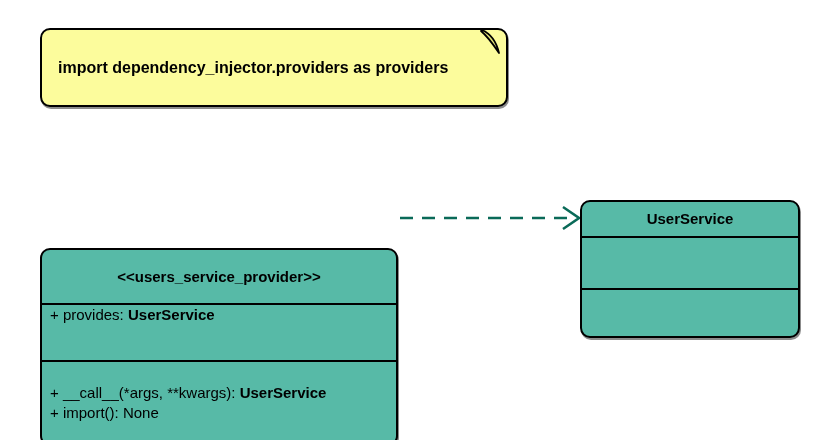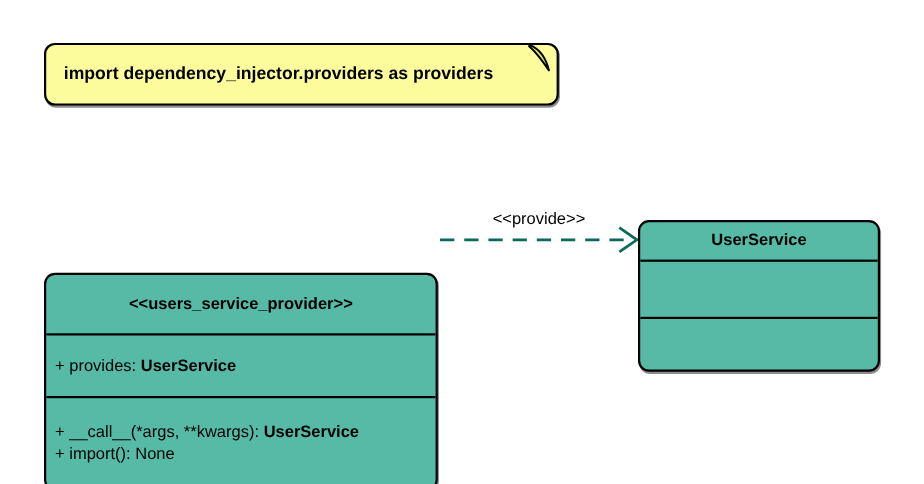--- a/index.html
+++ b/index.html
@@ -14,23 +14,23 @@
     width: 840px;
     height: 440px;
     background: #ffffff;
     overflow: hidden;
   }
 
   
   .note {
     position: absolute;
     left: 40px;
-    top: 39px;
+    top: 28px;
     width: 468px;
-    height: 57px;
+    height: 79px;
     box-sizing: border-box;
     background: #FCFC9C;
     border: 2px solid #000000;
     border-radius: 10px;
     box-shadow: 1px 2px 0 rgba(0,0,0,0.45);
     display: flex;
     align-items: center;
   }
   .note-text {
     font-weight: bold;
@@ -83,21 +83,21 @@
   .stereotype, .class-name {
     font-weight: bold;
     font-size: 15px;
     line-height: 20px;
     white-space: nowrap;
   }
   .sec-attrs {
     border-top: 2px solid #000000;
     display: flex;
     flex-direction: column;
-    justify-content: center;
+    justify-content: flex-start;
     padding-left: 8px;
   }
   .provider-box .sec-attrs { height: 55px; }
   .userservice-box .sec-attrs { height: 50px; }
   .sec-methods {
     border-top: 2px solid #000000;
     flex: 1;
     display: flex;
     flex-direction: column;
     justify-content: center;
@@ -152,21 +152,20 @@
     <div class="sec-methods">
       <div class="member-row">
         <span>+ __call__(*args, **kwargs): </span><span class="member-type">UserService</span>
       </div>
       <div class="member-row">
         <span>+ import(): None</span><span class="member-type"></span>
       </div>
     </div>
   </div>
 
-  <div class="relation-label">&lt;&lt;provide&gt;&gt;</div>
   <svg class="relation-arrow" viewBox="0 0 181 28">
     <line x1="0" y1="14" x2="176" y2="14" stroke-width="2.5" stroke-dasharray="13 9" stroke="#0A6A58"></line>
     <polyline points="163,3 179,14 163,25" stroke-width="2.5" fill="none" stroke="#0A6A58"></polyline>
   </svg>
 
   <div class="uml-class userservice-box">
     <div class="sec-header">
       <div class="class-name">UserService</div>
     </div>
     <div class="sec-attrs"></div>

